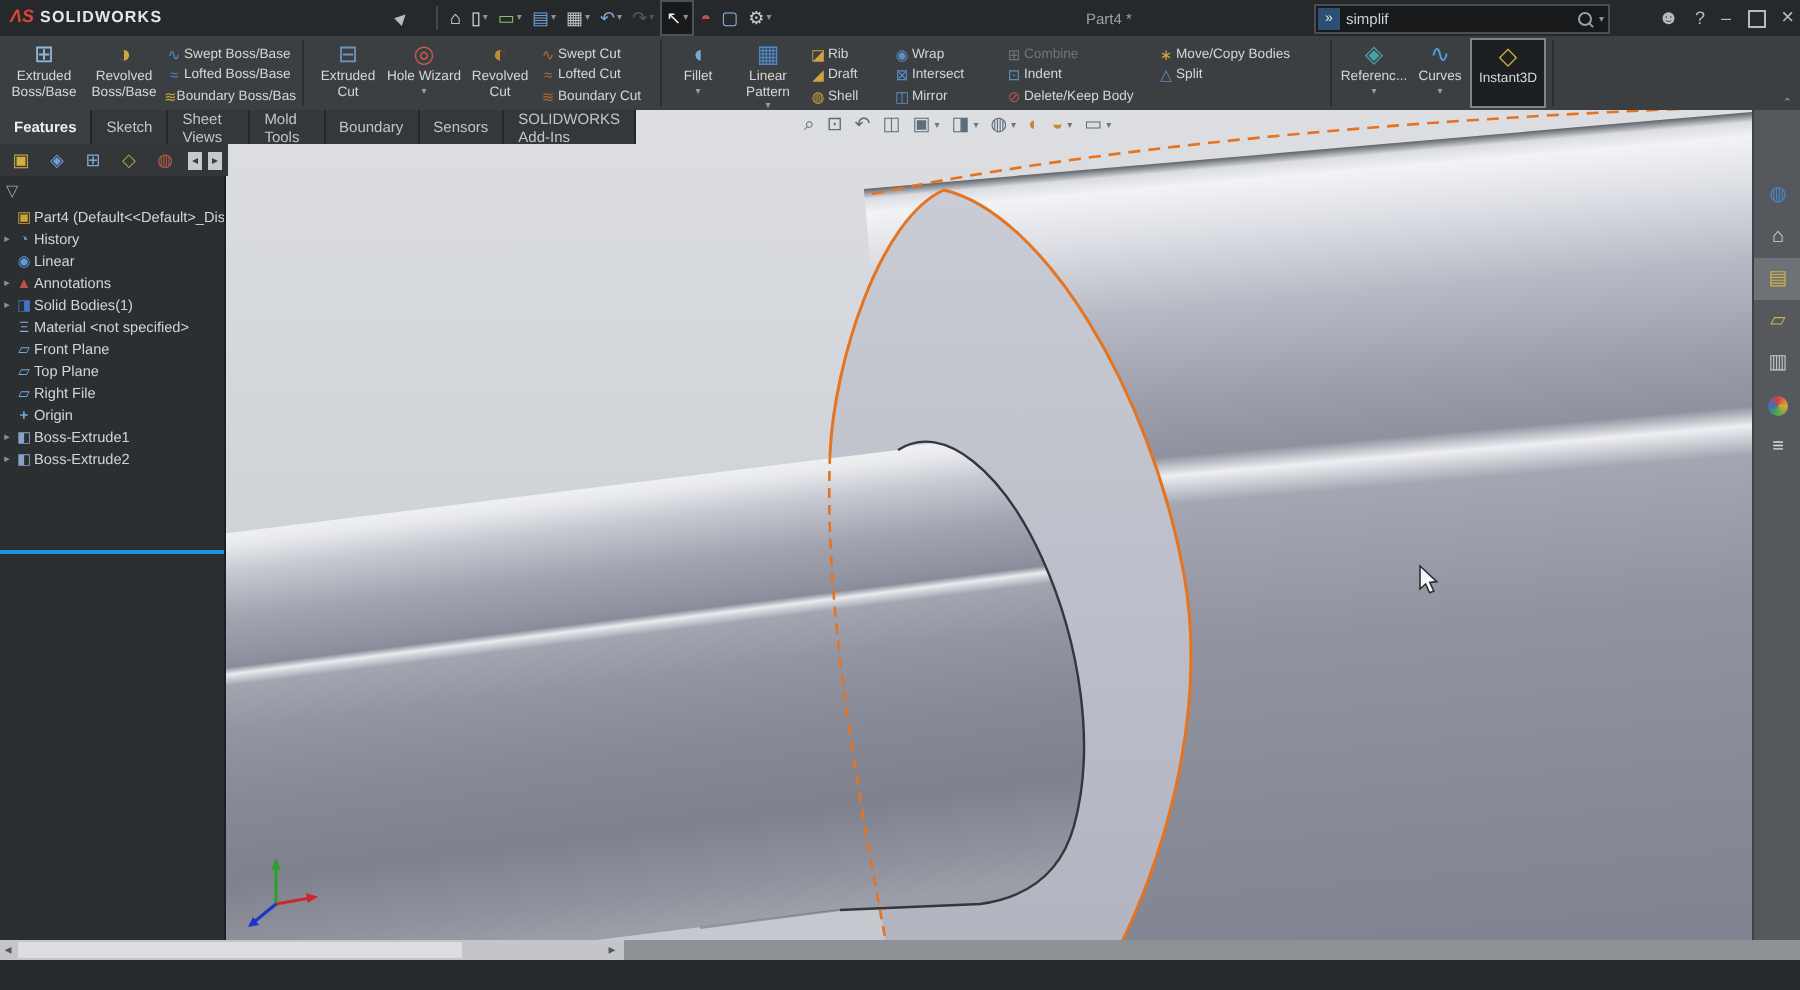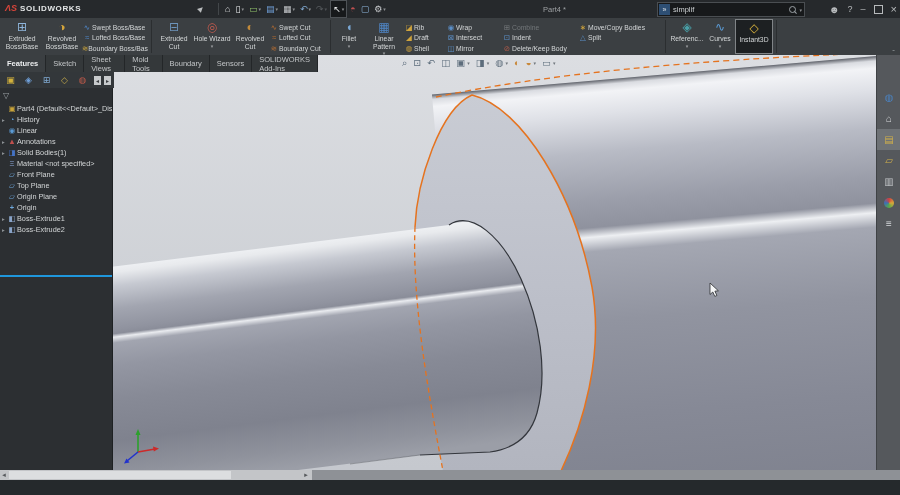--- a/index.html
+++ b/index.html
@@ -466,21 +466,21 @@
         <span class="tlbl">Front Plane</span>
       </div>
       <div class="trow">
         <span class="arr"> </span>
         <span class="ticon" style="color:#6fa8dc">▱</span>
         <span class="tlbl">Top Plane</span>
       </div>
       <div class="trow">
         <span class="arr"> </span>
         <span class="ticon" style="color:#6fa8dc">▱</span>
-        <span class="tlbl">Origin Plane</span>
+        <span class="tlbl">Right File</span>
       </div>
       <div class="trow">
         <span class="arr"> </span>
         <span class="ticon" style="color:#6fa8dc;font-weight:bold">+</span>
         <span class="tlbl">Origin</span>
       </div>
       <div class="trow">
         <span class="arr">▸</span>
         <span class="ticon" style="color:#8aa4c8">◧</span>
         <span class="tlbl">Boss-Extrude1</span>

